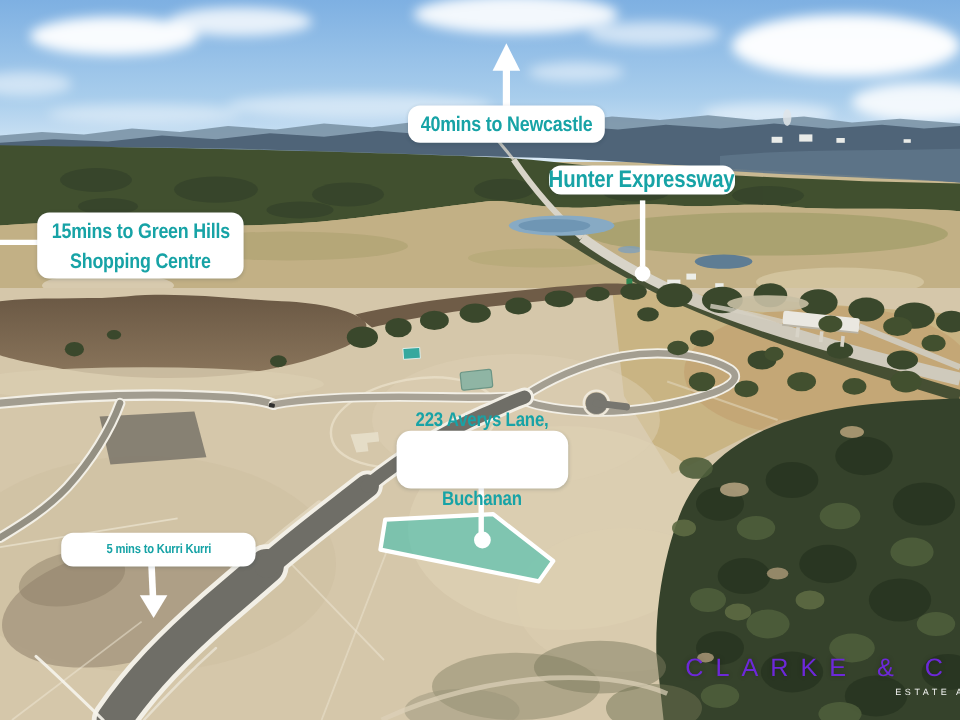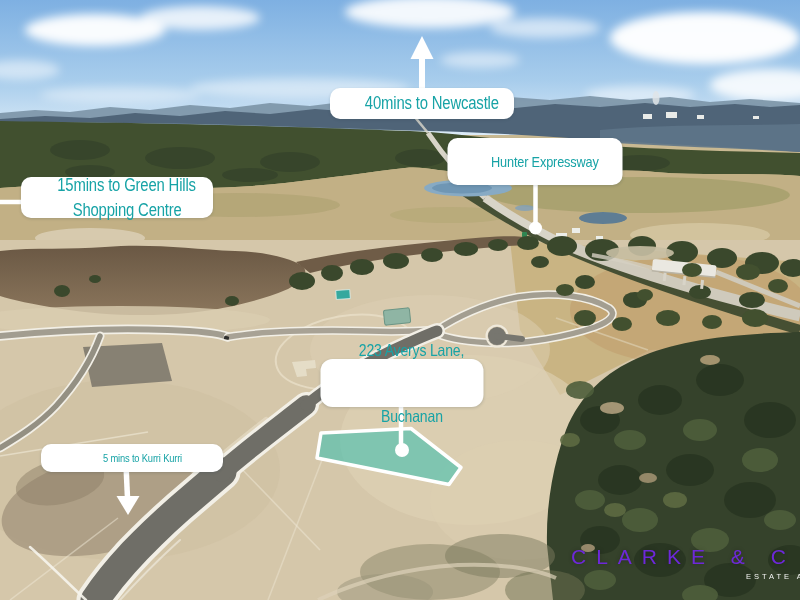--- a/index.html
+++ b/index.html
@@ -14,30 +14,29 @@
     font-family:"Liberation Sans",sans-serif;
     background:#c9b992;
   }
   #scene{position:absolute;left:0;top:0;}
   .pt{stroke:var(--pointer);fill:none;}
   .pf{fill:var(--pointer);stroke:none;}
   .lot{fill:var(--lot-highlight);fill-opacity:.58;stroke:var(--pointer);stroke-width:3.5;stroke-linejoin:round;}
   .callout{
     position:absolute;display:flex;flex-direction:column;align-items:center;justify-content:center;
     background:var(--callout-bg);color:var(--callout-text);
-    font-weight:normal;text-align:center;border-radius:10px;
+    font-weight:bold;text-align:center;border-radius:10px;
     transform:translateX(-50%);
     box-shadow:0 1px 3px rgba(35,55,65,.18);
     white-space:nowrap;
-    padding-left:20px;
   }
   .callout .tx{display:block;transform:scaleX(.85);transform-origin:50% 50%;letter-spacing:-0.2px;}
   #cl-newcastle{left:422px;top:88px;width:164px;height:31px;font-size:17.5px;}
-  #cl-hunter{left:535px;top:138px;width:155px;height:47px;font-size:15px;}
-  #cl-greenhills{left:117px;top:177px;width:172px;height:41px;font-size:17.5px;line-height:25px;}
+  #cl-hunter{left:535px;top:138px;width:155px;height:24px;font-size:20px;}
+  #cl-greenhills{left:117px;top:177px;width:172px;height:55px;font-size:17.5px;line-height:25px;}
   #cl-averys{left:402px;top:359px;width:143px;height:48px;font-size:16.5px;line-height:22px;border-radius:12px;gap:44px;}
   #cl-kurri{left:132px;top:444px;width:162px;height:28px;font-size:11px;}
   #brand{
     position:absolute;left:571px;top:545px;color:#6d28d9;
     font-size:21px;letter-spacing:10px;white-space:nowrap;font-weight:normal;
     text-shadow:0 0 4px rgba(0,0,0,.25);
   }
   #brand-sub{
     position:absolute;left:746px;top:572px;color:rgba(255,255,255,.95);
     font-size:7.5px;letter-spacing:3px;white-space:nowrap;

